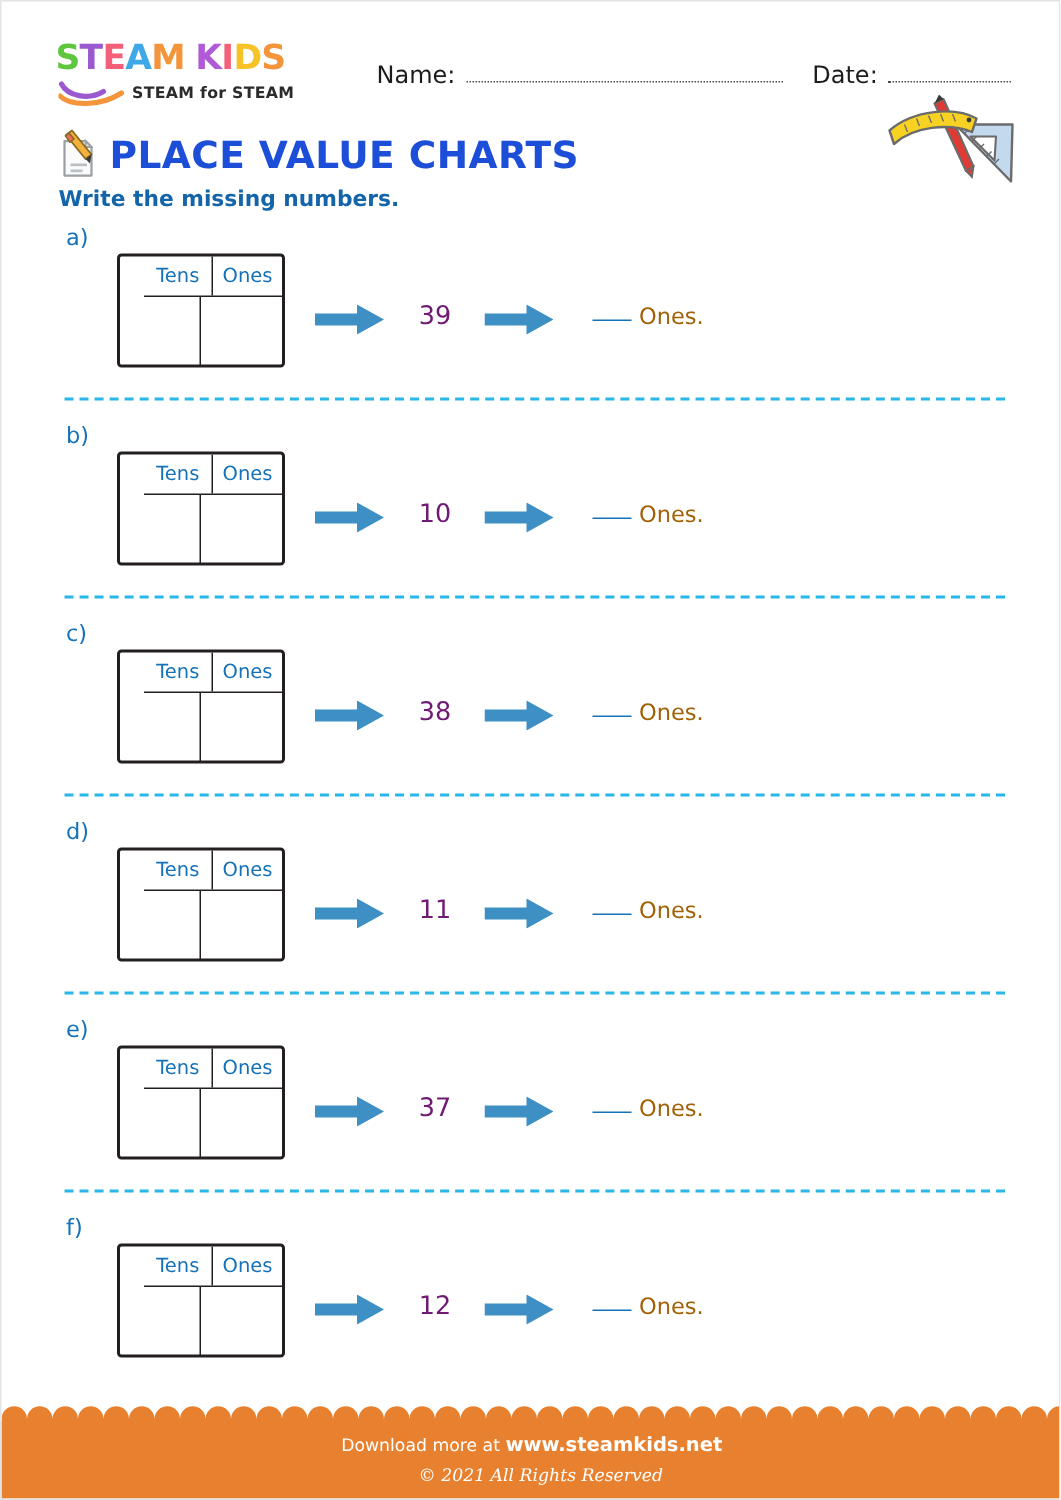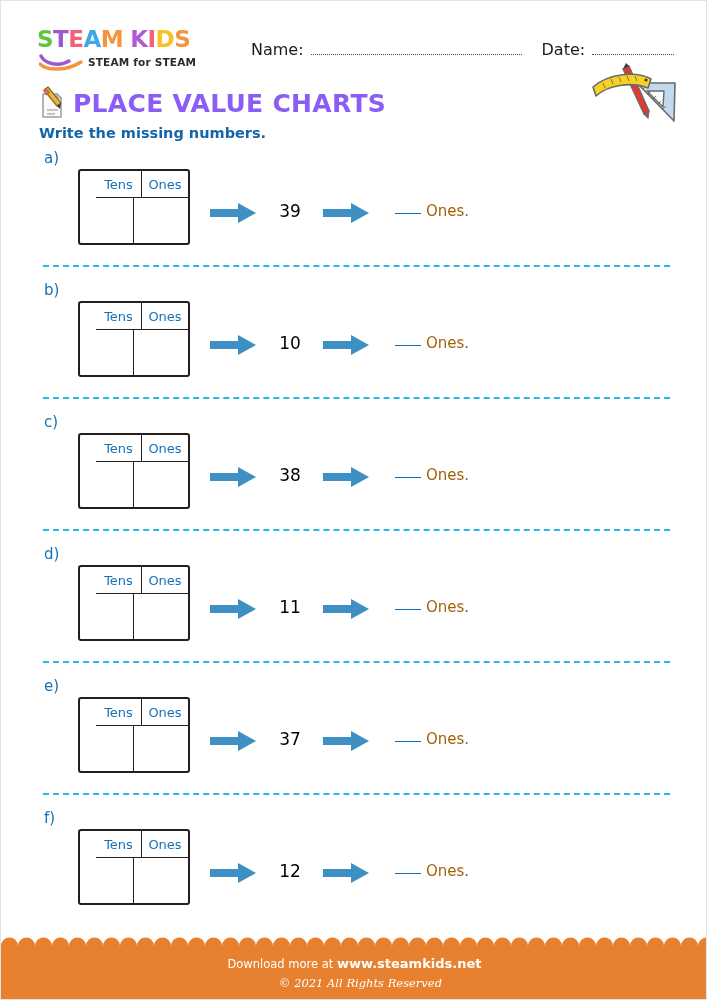--- a/index.html
+++ b/index.html
@@ -115,21 +115,21 @@
   .title-icon {
     width: 30px;
     height: 34px;
     margin-right: 6px;
     flex: none;
   }
   .title-text {
     font-family: "DejaVu Sans", sans-serif;
     font-size: 25px;
     font-weight: bold;
-    color: #8b5cf6;
+    color: #1d4ed8;
     letter-spacing: 0.3px;
     white-space: nowrap;
   }
   .subtitle {
     position: absolute;
     left: 38px;
     top: 124px;
     font-family: "DejaVu Sans", sans-serif;
     font-size: 14.5px;
     font-weight: bold;
@@ -200,21 +200,21 @@
   .arrow.a2 { left: 322px; }
 
   .p-number {
     position: absolute;
     left: 266px;
     top: 54px;
     width: 46px;
     text-align: center;
     font-family: "DejaVu Sans", sans-serif;
     font-size: 17px;
-    color: #000000;
+    color: #701a75;
   }
   .p-answer {
     position: absolute;
     left: 394px;
     top: 55px;
     font-family: "DejaVu Sans", sans-serif;
     font-size: 15px;
     color: #a16207;
     white-space: nowrap;
   }

